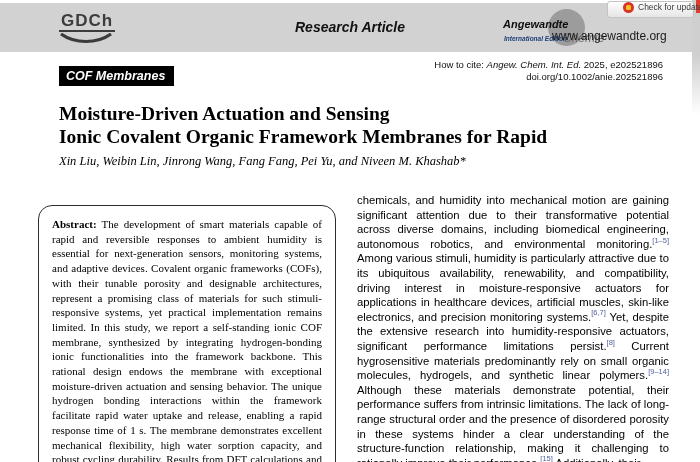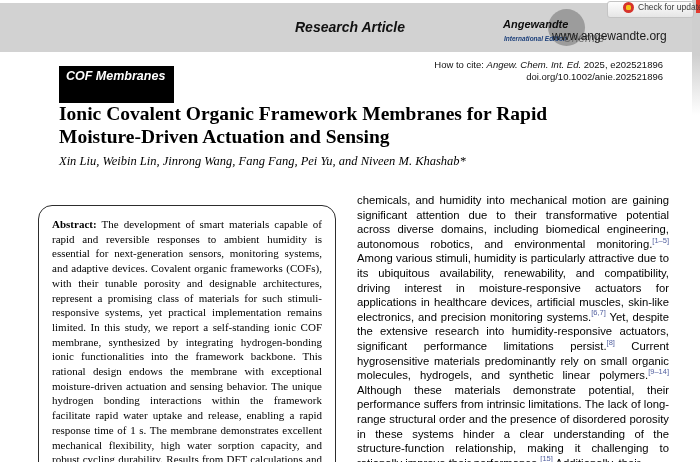--- a/index.html
+++ b/index.html
@@ -64,21 +64,21 @@
     position:absolute; right:37px; top:59px; text-align:right;
     font-family:"Liberation Sans", sans-serif; font-size:9.5px; color:#111; line-height:11.5px;
   }
   .howtocite .i { font-style:italic;margin-top:25px; }
   .howtocite .b { font-weight:normal; }
 
   
   .category {
     position:absolute; left:59px; top:66px; background:#000; color:#fff;
     font-family:"Liberation Sans", sans-serif; font-weight:bold; font-style:italic;
-    font-size:12.5px; padding:3px 9px 20px 7px;
+    font-size:12.5px; padding:3px 9px 3px 7px;
   }
   .title {
     position:absolute; left:59px; top:102px; width:600px;
     font-family:"Liberation Serif", serif; font-weight:bold; font-size:19.5px;
     line-height:23px; color:#000;
   }
   .authors {
     position:absolute; left:59px; top:154px; width:600px;
     font-family:"Liberation Serif", serif; font-style:italic; font-size:12.5px; color:#000;
   }
@@ -106,20 +106,26 @@
     cursor:pointer;
   }
 </style>
 </head>
 <body>
 
 <div id="page">
 
   <div class="band"></div>
 
+  <div class="gdch">
+    <span class="gdch-text">GDCh</span>
+    <svg width="54" height="11" viewBox="0 0 54 11">
+      <path d="M2 1 C 16 11, 38 11, 52 1" stroke="#3c3c3c" stroke-width="3.2" fill="none"></path>
+    </svg>
+  </div>
 
   <div class="research-article">Research Article</div>
 
   <div class="angewandte">
     <div class="ang-circle"></div>
     <div class="ang-name">Angewandte</div>
     <div class="ang-edition">International Edition</div>
     <div class="ang-chemie">Chemie</div>
     <div class="ang-url">www.angewandte.org</div>
   </div>
@@ -133,22 +139,22 @@
   </div>
 
   <div class="howtocite">
     <div><span>How to cite: </span><span class="i">Angew. Chem. Int. Ed. </span><span class="b">2025</span><span>, e202521896</span></div>
     <div>doi.org/10.1002/anie.202521896</div>
   </div>
 
   <div class="category">COF Membranes</div>
 
   <div class="title">
+    <div>Moisture-Driven Actuation and Sensing</div>
     <div>Ionic Covalent Organic Framework Membranes for Rapid</div>
-    <div>Moisture-Driven Actuation and Sensing</div>
   </div>
 
   <div class="authors">Xin Liu, Weibin Lin, Jinrong Wang, Fang Fang, Pei Yu, and Niveen M. Khashab*</div>
 
   <div class="abstract-box">
     <div class="abstract-text"><span class="b">Abstract: </span><span>The development of smart materials capable of rapid and reversible responses to ambient humidity is essential for next-generation sensors, monitoring systems, and adaptive devices. Covalent organic frameworks (COFs), with their tunable porosity and designable architectures, represent a promising class of materials for such stimuli-responsive systems, yet practical implementation remains limited. In this study, we report a self-standing ionic COF membrane, synthesized by integrating hydrogen-bonding ionic functionalities into the framework backbone. This rational design endows the membrane with exceptional moisture-driven actuation and sensing behavior. The unique hydrogen bonding interactions within the framework facilitate rapid water uptake and release, enabling a rapid response time of 1 s. The membrane demonstrates excellent mechanical flexibility, high water sorption capacity, and robust cycling durability. Results from DFT calculations and MD simulations revealed that water molecules enable hydrogen bonds</span></div>
   </div>
 
   <div class="maincol"><span>chemicals, and humidity into mechanical motion are gaining significant attention due to their transformative potential across diverse domains, including biomedical engineering, autonomous robotics, and environmental monitoring.</span><sup class="ref">[1–5]</sup><span> Among various stimuli, humidity is particularly attractive due to its ubiquitous availability, renewability, and compatibility, driving interest in moisture-responsive actuators for applications in healthcare devices, artificial muscles, skin-like electronics, and precision monitoring systems.</span><sup class="ref">[6,7]</sup><span> Yet, despite the extensive research into humidity-responsive actuators, significant performance limitations persist.</span><sup class="ref">[8]</sup><span> Current hygrosensitive materials predominantly rely on small organic molecules, hydrogels, and synthetic linear polymers.</span><sup class="ref">[9–14]</sup><span> Although these materials demonstrate potential, their performance suffers from intrinsic limitations. The lack of long-range structural order and the presence of disordered porosity in these systems hinder a clear understanding of the structure-function relationship, making it challenging to rationally improve their performance.</span><sup class="ref">[15]</sup><span> Additionally, their</span></div>
 

